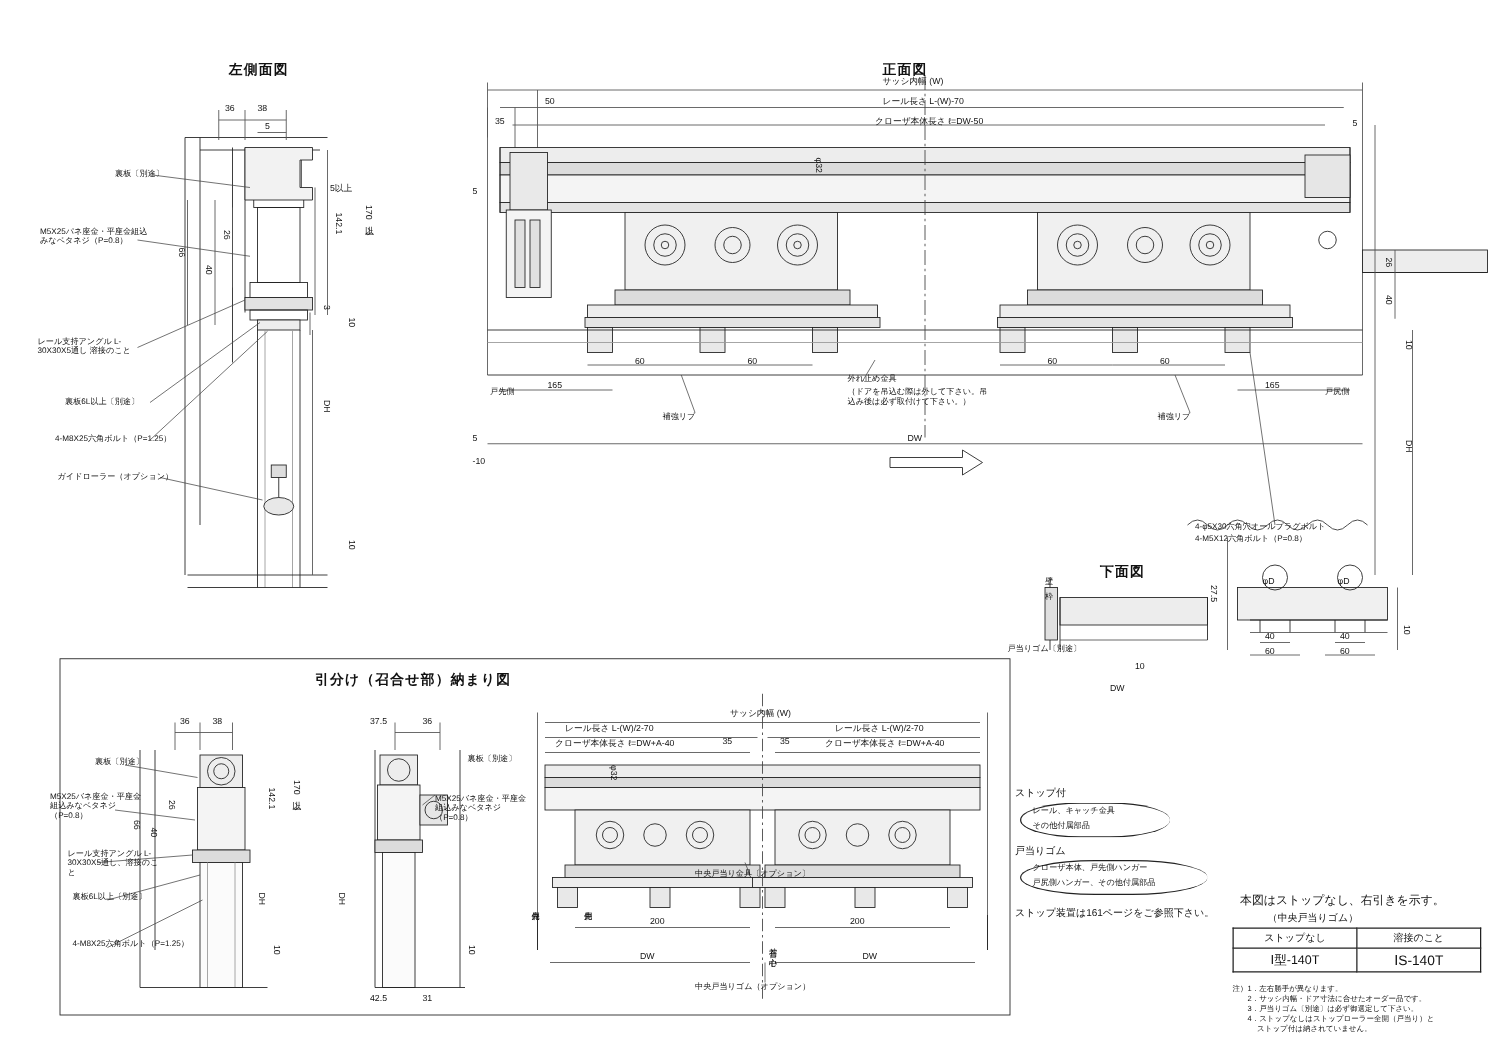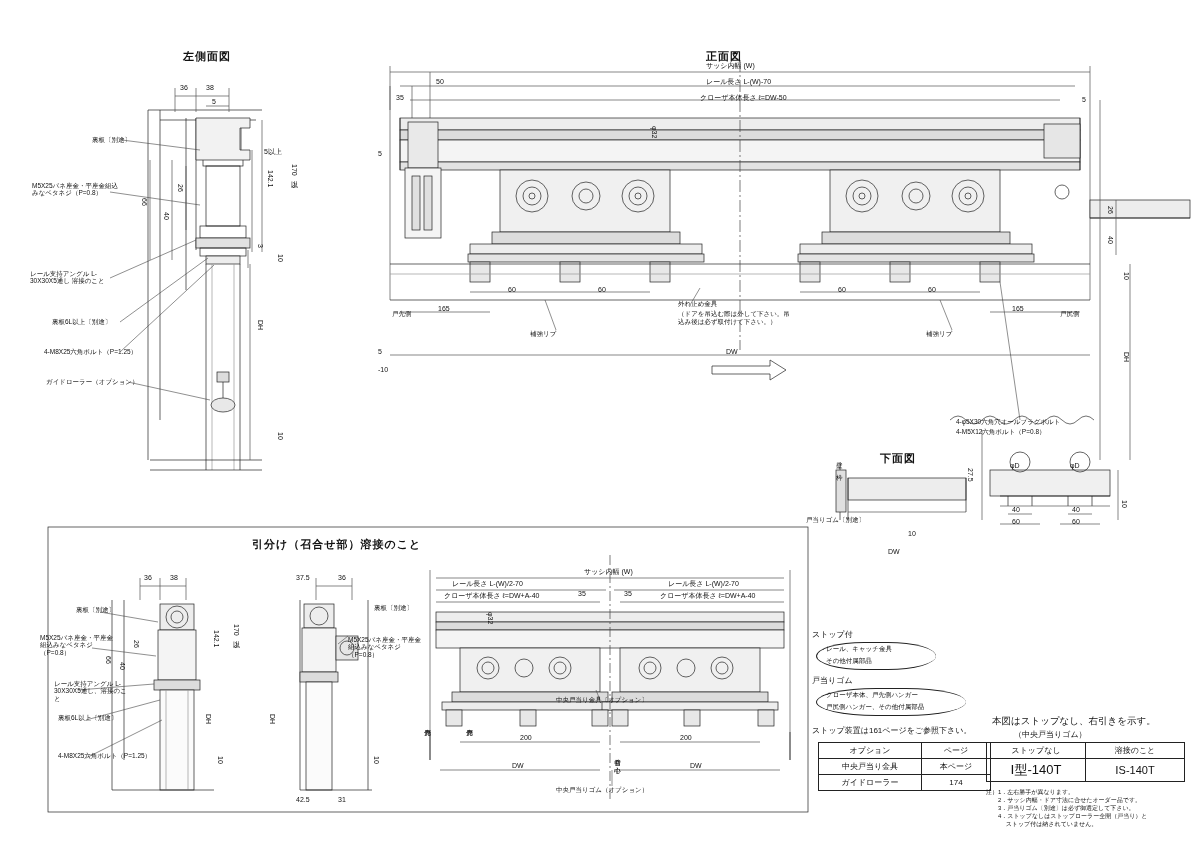--- a/index.html
+++ b/index.html
@@ -270,21 +270,21 @@
       <path d="M86,758 L162,720" stroke="#444" stroke-width="0.6"></path>
       <path d="M348,636 L338,644" stroke="#444" stroke-width="0.6"></path>
       <path d="M600,700 L596,690" stroke="#444" stroke-width="0.6"></path>
       <path d="M612,770 L612,786" stroke="#444" stroke-width="0.6"></path>
     </g>
   </svg>
 
   <div class="t ttl" style="left:183px;top:50px;">左側面図</div>
   <div class="t ttl" style="left:706px;top:50px;">正面図</div>
   <div class="t ttl" style="left:880px;top:452px;">下面図</div>
-  <div class="t ttl" style="left:252px;top:538px;">引分け（召合せ部）溶接のこと</div>
+  <div class="t ttl" style="left:252px;top:538px;">引分け（召合せ部）納まり図</div>
 
   <div class="t lbl" style="left:92px;top:136px;">裏板〔別途〕</div>
   <div class="t lbl" style="left:32px;top:182px;width:90px;white-space:normal;">M5X25パネ座金・平座金組込みなベタネジ（P=0.8）</div>
   <div class="t lbl" style="left:30px;top:270px;width:92px;white-space:normal;">レール支持アングル L-30X30X5通し 溶接のこと</div>
   <div class="t lbl" style="left:52px;top:318px;">裏板6L以上〔別途〕</div>
   <div class="t lbl" style="left:44px;top:348px;">4-M8X25六角ボルト（P=1.25）</div>
   <div class="t lbl" style="left:46px;top:378px;">ガイドローラー（オプション）</div>
 
   <div class="t dim" style="left:180px;top:84px;">36</div>
   <div class="t dim" style="left:206px;top:84px;">38</div>
@@ -391,45 +391,29 @@
   <div class="t lbl" style="left:826px;top:645px;">レール、キャッチ金具</div>
   <div class="t lbl" style="left:826px;top:657px;">その他付属部品</div>
 
   <div class="t lbl8" style="left:812px;top:676px;">戸当りゴム</div>
   <div class="bracket" style="left:816px;top:688px;width:150px;height:28px;border-right:none;"></div>
   <div class="t lbl" style="left:826px;top:691px;">クローザ本体、戸先側ハンガー</div>
   <div class="t lbl" style="left:826px;top:703px;">戸尻側ハンガー、その他付属部品</div>
 
   <div class="t lbl8" style="left:812px;top:726px;">ストップ装置は161ページをご参照下さい。</div>
 
-  <table class="tb" style="left:818px;top:742px;">
-    <tbody>
-        <tr>
-      <th style="width:90px;">オプション</th>
-      <th style="width:56px;">ページ</th>
-    </tr>
-    <tr>
-      <td>中央戸当り金具</td>
-      <td>本ページ</td>
-    </tr>
-    <tr>
-      <td>ガイドローラー</td>
-      <td>174</td>
-    </tr>
-  </tbody>
-    </table>
 
   <table class="tb" style="left:986px;top:742px;">
     <tbody>
         <tr>
       <th style="width:86px;">ストップなし</th>
       <th style="width:86px;">溶接のこと</th>
     </tr>
     <tr>
-      <td class="bold" style="font-size:13px;">Ⅰ型-140T</td>
+      <td class="bold" style="font-size:10px;">Ⅰ型-140T</td>
       <td class="bold" style="font-size:11px;">ⅠS-140T</td>
     </tr>
   </tbody>
     </table>
 
   <div class="t bold" style="left:992px;top:716px;font-size:9.5px;">本図はストップなし、右引きを示す。</div>
   <div class="t" style="left:1014px;top:730px;font-size:8px;">（中央戸当りゴム）</div>
 
   <div class="note" style="left:986px;top:788px;">注）1．左右勝手が異なります。</div>
   <div class="note" style="left:986px;top:796px;">　　2．サッシ内幅・ドア寸法に合せたオーダー品です。</div>

